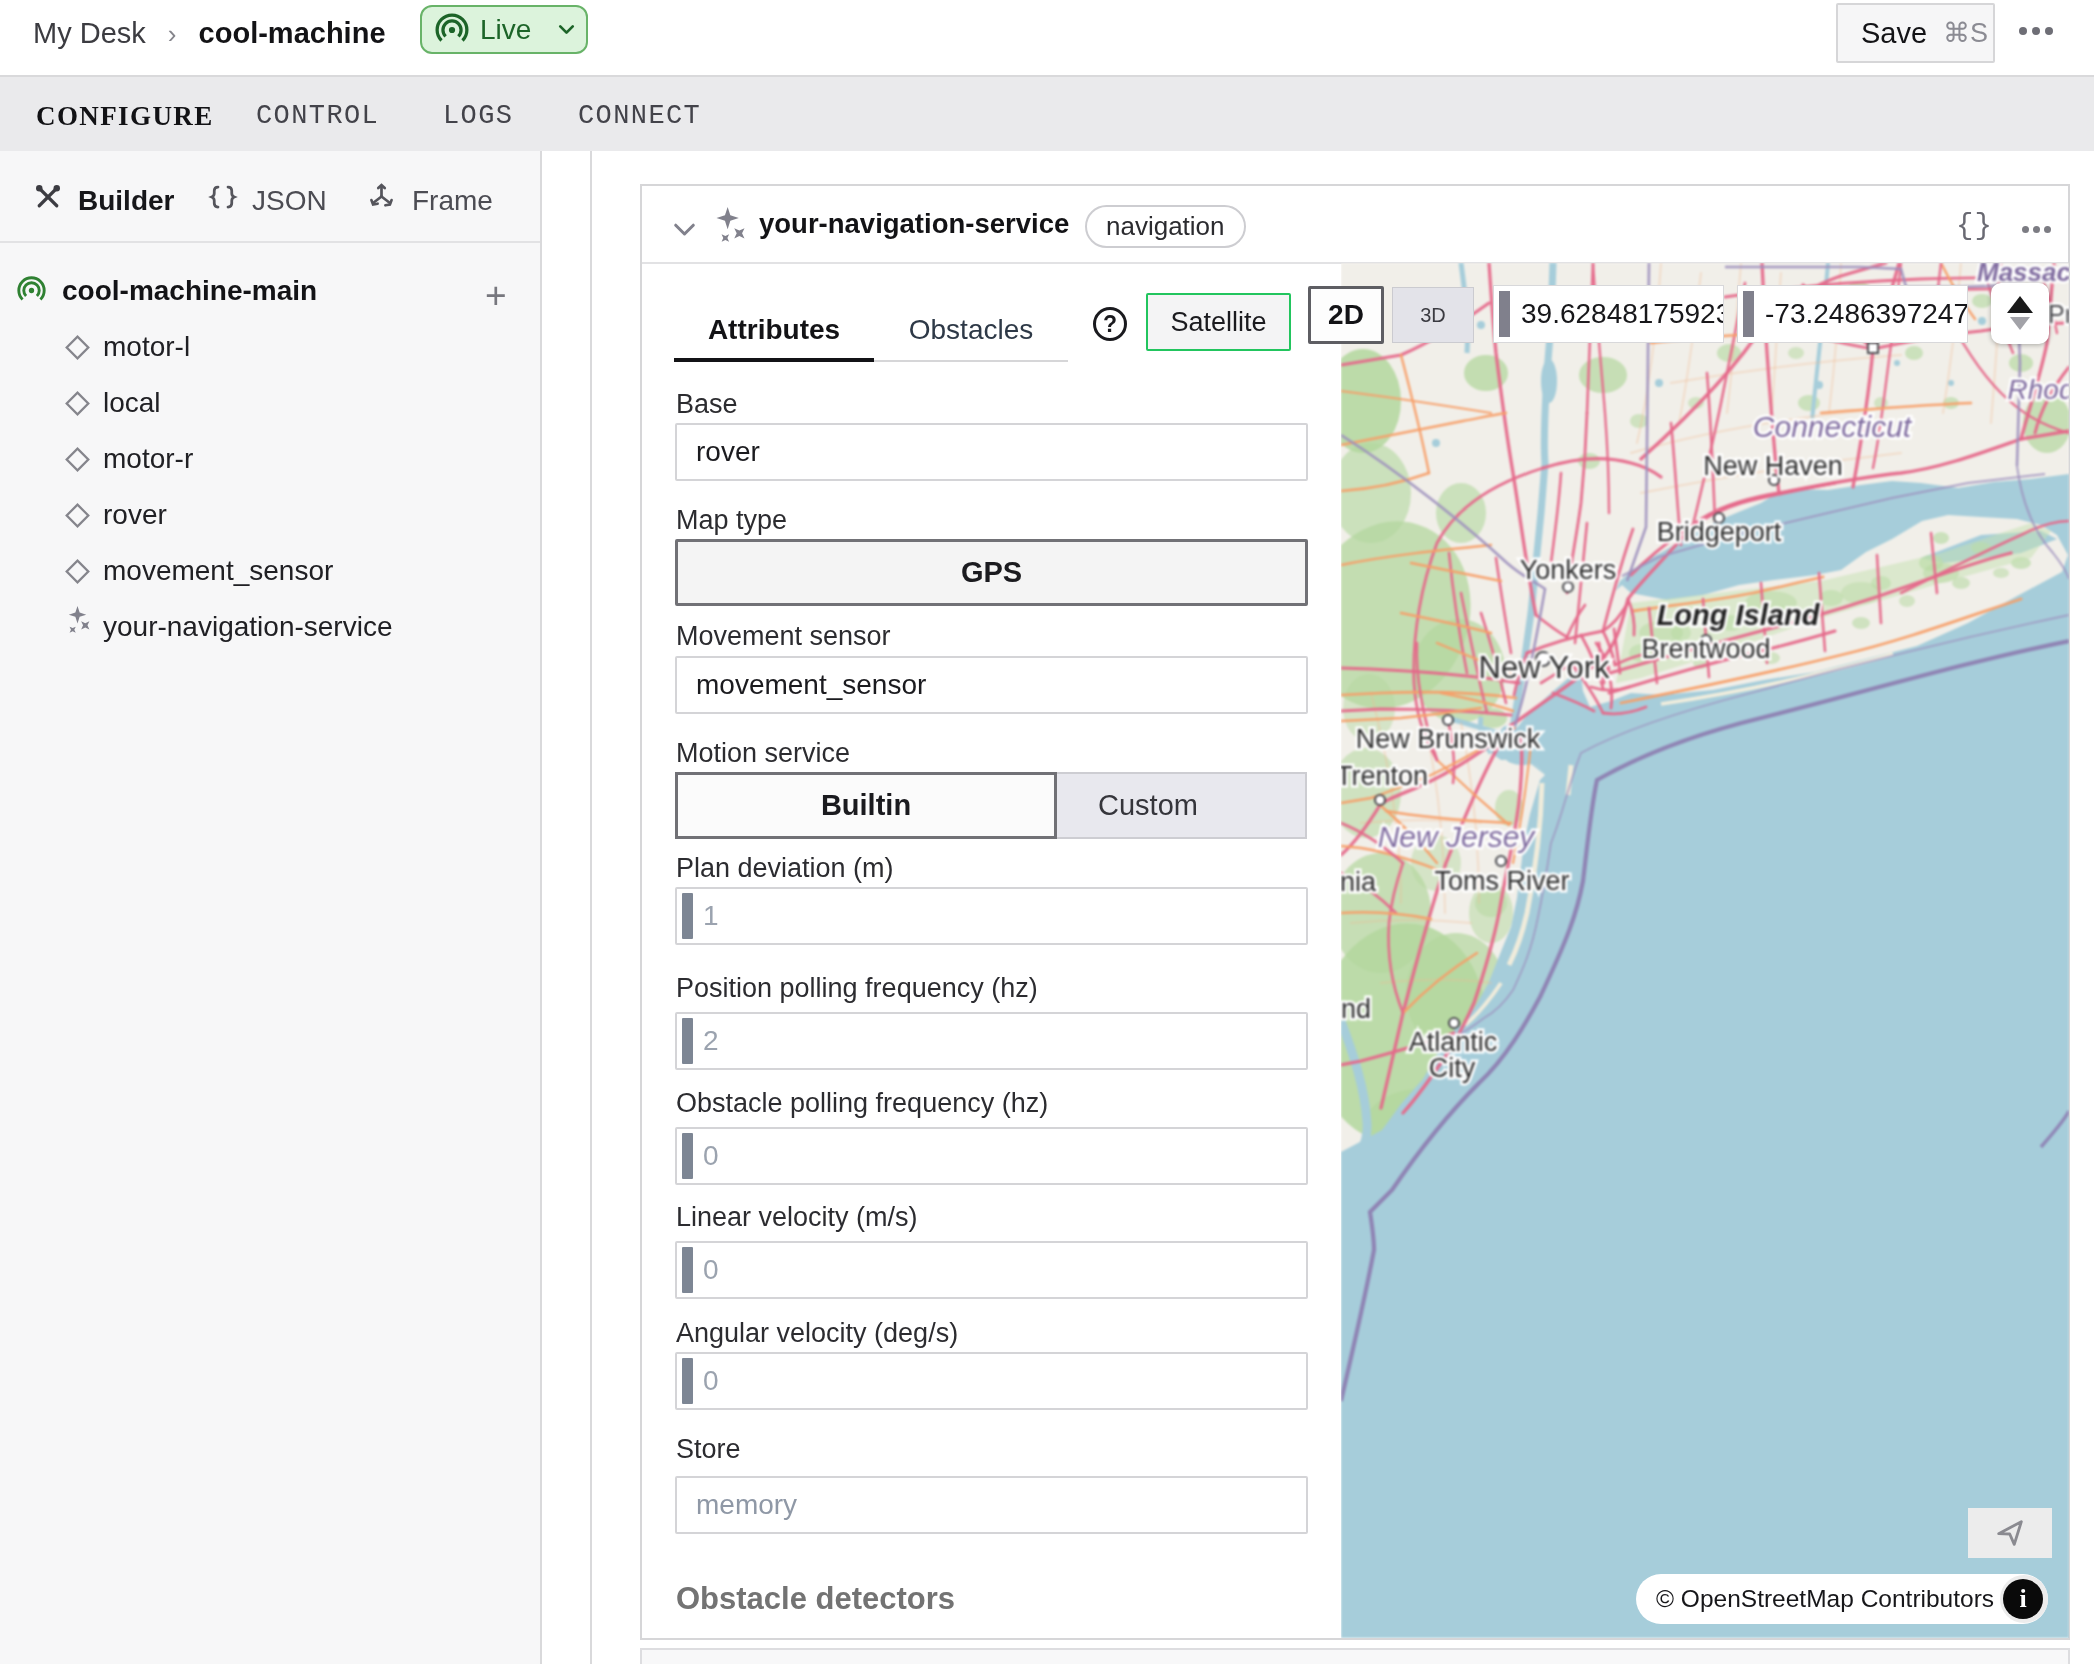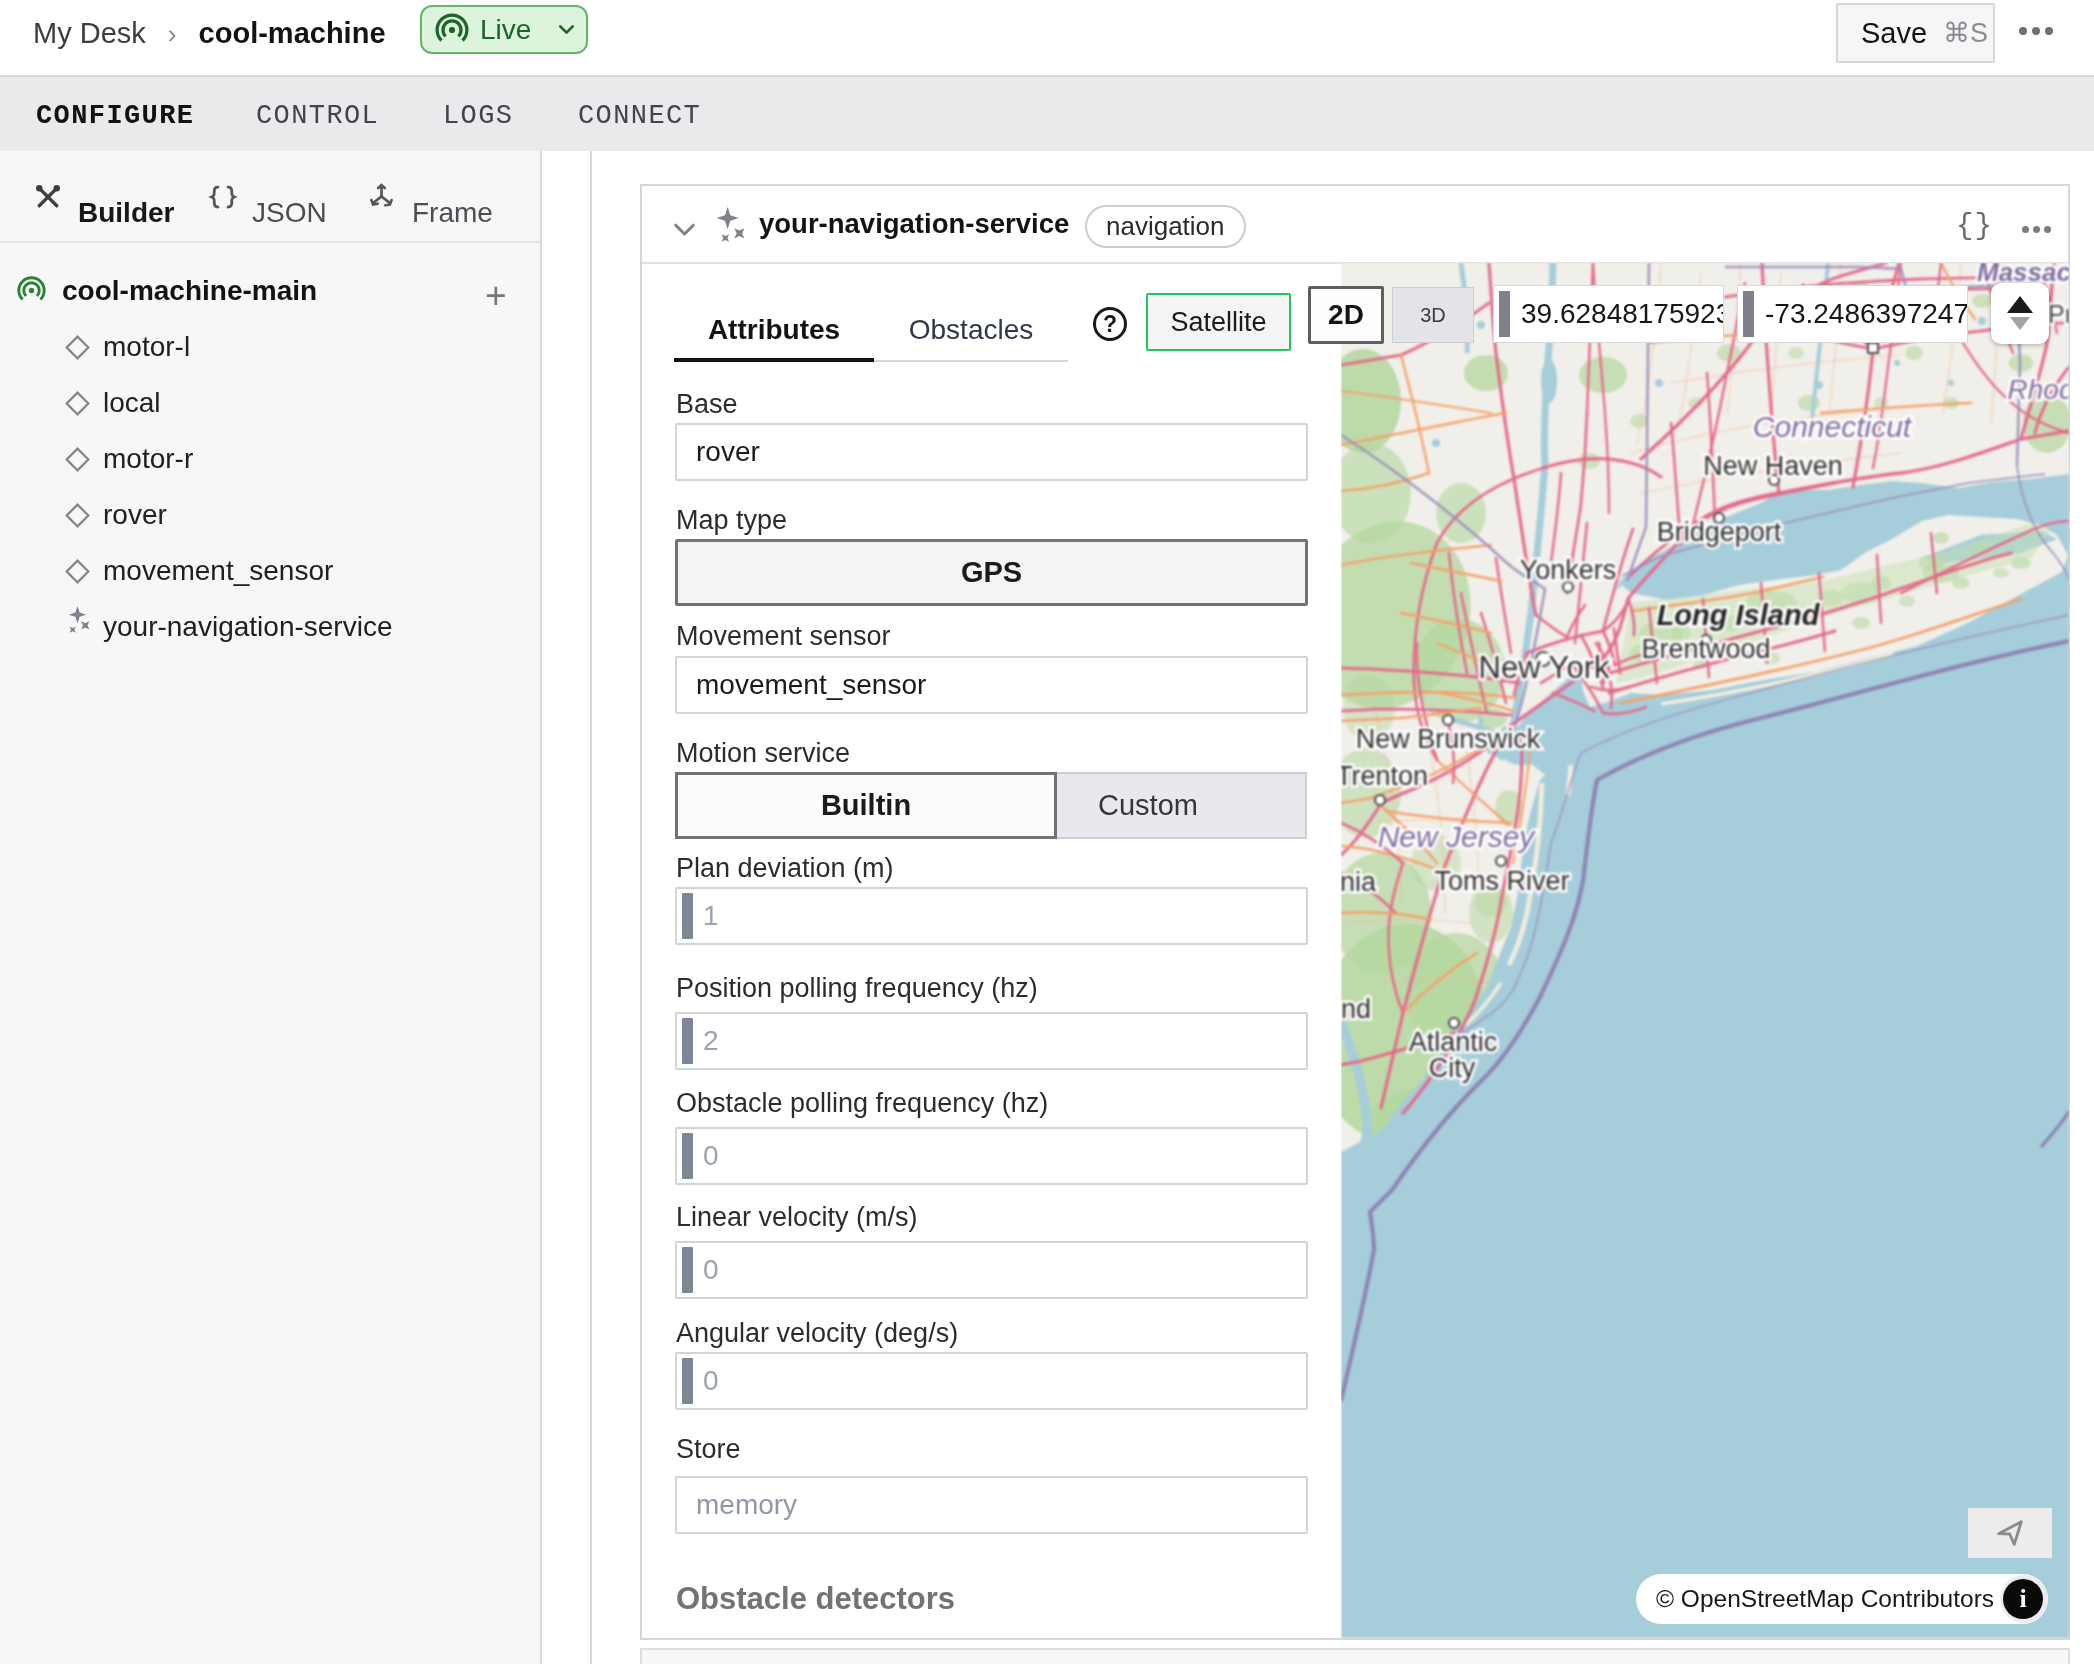--- a/index.html
+++ b/index.html
@@ -18,21 +18,21 @@
   #savebtn .s2 { font-size:27px; color:#8b8b93; margin-left:16px; }
   #hdots { position:absolute; left:2019px; top:27px; display:flex; gap:5px; }
   #hdots i { width:8px; height:8px; border-radius:50%; background:#6e6e76; }
   
   #tabbar { position:absolute; left:0; top:77px; width:2094px; height:74px; background:#eaeaec; font-family:"Liberation Mono",monospace; }
   #tabbar span { position:absolute; top:24px; font-size:27px; letter-spacing:1.4px; color:#43434a; }
   #tabbar .act { color:#121215; font-weight:bold; }
   
   #side { position:absolute; left:0; top:151px; width:542px; height:1513px; background:#f7f7f8; border-right:2px solid #d9d9db; }
   #brow { position:absolute; left:0; top:0; width:540px; height:92px; border-bottom:2px solid #e2e2e4; }
-  #brow .it { position:absolute; top:16px; height:92px; display:flex; align-items:center; font-size:28px; color:#4c4c53; }
+  #brow .it { position:absolute; top:4px; height:92px; display:flex; align-items:center; font-size:28px; color:#4c4c53; }
   #brow .bold { color:#17171a; font-weight:bold; }
   #side .row { position:absolute; left:0; width:624px; height:56px; display:flex; align-items:center; font-size:28px; color:#202024; }
   #gap2 { position:absolute; left:590px; top:151px; width:2px; height:1513px; background:#d9d9db; }
   
   #card { position:absolute; left:640px; top:184px; width:1430px; height:1456px; background:#fff; border:2px solid #d6d6d8; }
   #chead { position:absolute; left:0; top:0; width:1426px; height:78px; border-bottom:2px solid #e2e2e4; background:#fff; }
   #ctitle { position:absolute; left:117px; top:22px; font-size:27.5px; font-weight:bold; color:#131316; }
   #cpill { position:absolute; left:443px; top:19px; height:43px; padding:0 19px; border:2px solid #cdcdd1; border-radius:22px; display:flex; align-items:center; font-size:26px; color:#2b2b2f; }
   #braces { position:absolute; left:1314px; top:24px; font-size:29px; color:#6a6a73; letter-spacing:1px; font-family:"Liberation Mono",monospace; }
   #cdots { position:absolute; left:1380px; top:40px; display:flex; gap:4px; }
@@ -90,21 +90,21 @@
       <span class="s1">Save</span>
       <span class="s2">⌘S</span>
     </div>
   <div id="hdots">
       <i></i>
       <i></i>
       <i></i>
     </div>
 </div>
 <div id="tabbar">
-  <span class="act" style="left:36px;">CONFIGURE</span>
+  <span class="act" style="left:36px;font-family:Liberation Serif, serif;">CONFIGURE</span>
   <span style="left:256px;">CONTROL</span>
   <span style="left:443px;">LOGS</span>
   <span style="left:578px;">CONNECT</span>
 </div>
 <div id="side">
   <div id="brow">
     <div class="it bold" style="left:78px;">Builder</div>
     <div class="it" style="left:252px;">JSON</div>
     <div class="it" style="left:412px;">Frame</div>
     <svg class="abs" style="left:33px; top:31px;" width="30" height="30" viewBox="0 0 24 24">

